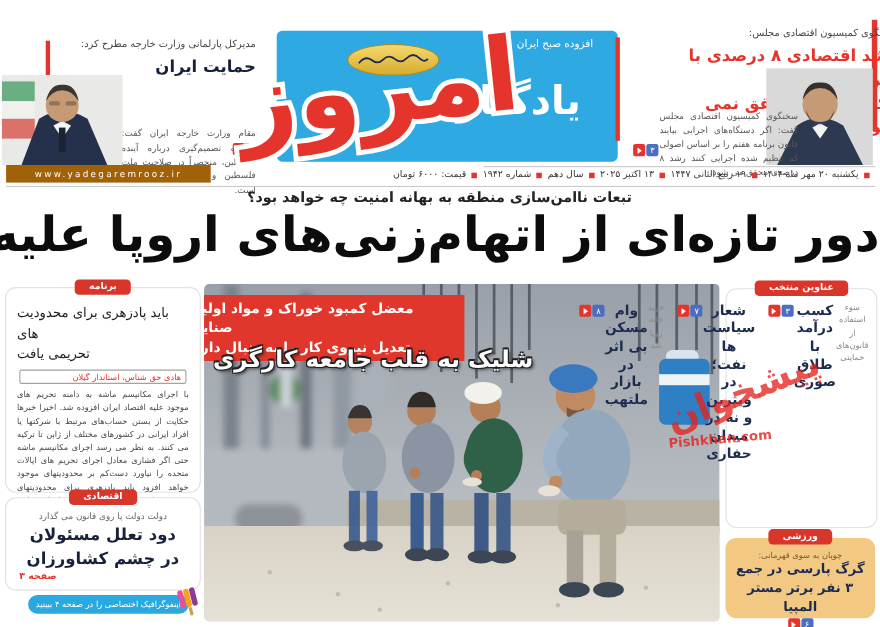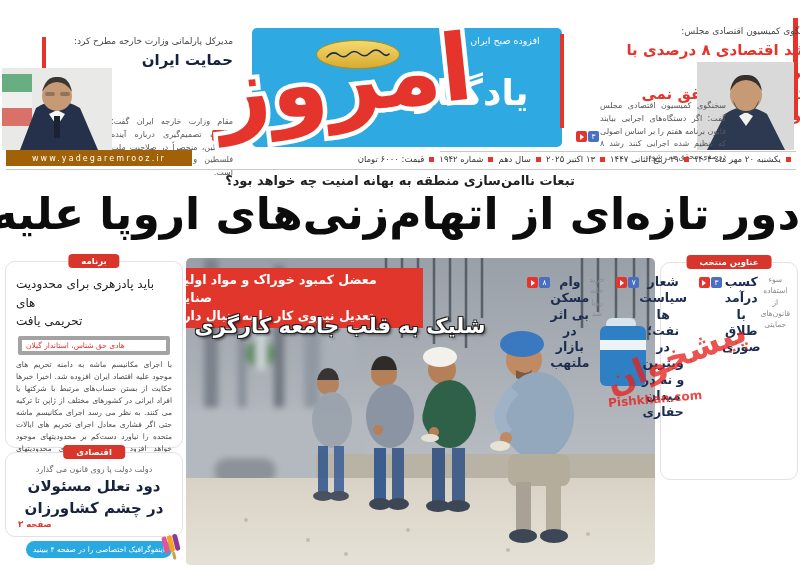--- a/index.html
+++ b/index.html
@@ -44,22 +44,22 @@
   .marker{display:inline-flex;gap:1px;}
   .marker .num{width:11px;height:11px;background:#4a6fc0;color:#fff;font-size:7.5px;display:flex;align-items:center;justify-content:center;border-radius:2px;}
   .marker .arr{width:11px;height:11px;background:#e5342b;border-radius:2px;display:flex;align-items:center;justify-content:center;}
   .marker .tri{width:0;height:0;border-top:3px solid transparent;border-bottom:3px solid transparent;border-left:4px solid #fff;}
   .marker-row{display:flex;justify-content:center;margin:3px 0;}
 
   
   #note-box{left:5px;top:261px;width:176px;height:185px;}
   .note-inner{padding:13px 10px 6px;}
   .note-headline{font-size:12px;font-weight:normal;color:#1d1d1d;text-align:left;line-height:1.55;}
-  .author-row{border:4px solid #a3a3a3;border-radius:2px;margin:5px 2px 4px;padding:1px 4px;
-    color:#e5342b;font-size:7.5px;text-align:left;}
+  .author-row{border:1px solid #a3a3a3;border-radius:2px;margin:5px 2px 4px;padding:1px 4px;
+    color:#e5342b;font-size:7.5px;text-align:right;}
   .note-body{font-size:7.5px;color:#4a4a4a;text-align:justify;text-align-last:right;line-height:1.6;}
   .note-more{color:#e5342b;font-weight:bold;font-size:8.5px;text-align:right;margin-top:4px;}
 
   
   #econ-box{left:5px;top:452px;width:176px;height:83px;}
   .econ-kicker{margin-top:12px;font-size:8px;color:#666;text-align:center;}
   .econ-headline{font-size:15px;font-weight:bold;color:#17223b;text-align:center;line-height:1.45;margin-top:2px;}
   .econ-ref{position:absolute;left:12px;bottom:7px;color:#e5342b;font-weight:bold;font-size:8.5px;margin-top:45px;}
 
   
@@ -375,17 +375,35 @@
           <span class="marker">
         <span class="num">۸</span>
         <span class="arr">
               <span class="tri"></span>
             </span>
           </span>
       </div>
     </div>
   </div>
 
+  <div class="box" id="sports-box">
+    <span class="badge">ورزشی</span>
+    <div class="sports-inner">
+      <div class="sports-kicker">چوپان به سوی قهرمانی:</div>
+      <div class="sports-headline">
+        <div>گرگ پارسی در جمع</div>
+        <div>۳ نفر برتر مستر المپیا</div>
+      </div>
+      <div class="marker-row">
+          <span class="marker">
+        <span class="num">۶</span>
+        <span class="arr">
+              <span class="tri"></span>
+            </span>
+          </span>
+      </div>
+    </div>
+  </div>
 
   <div id="wm-fa">پیشخوان</div>
   <div id="wm-en">Pishkhan.com</div>
 
 </div>
 
 </body></html>

